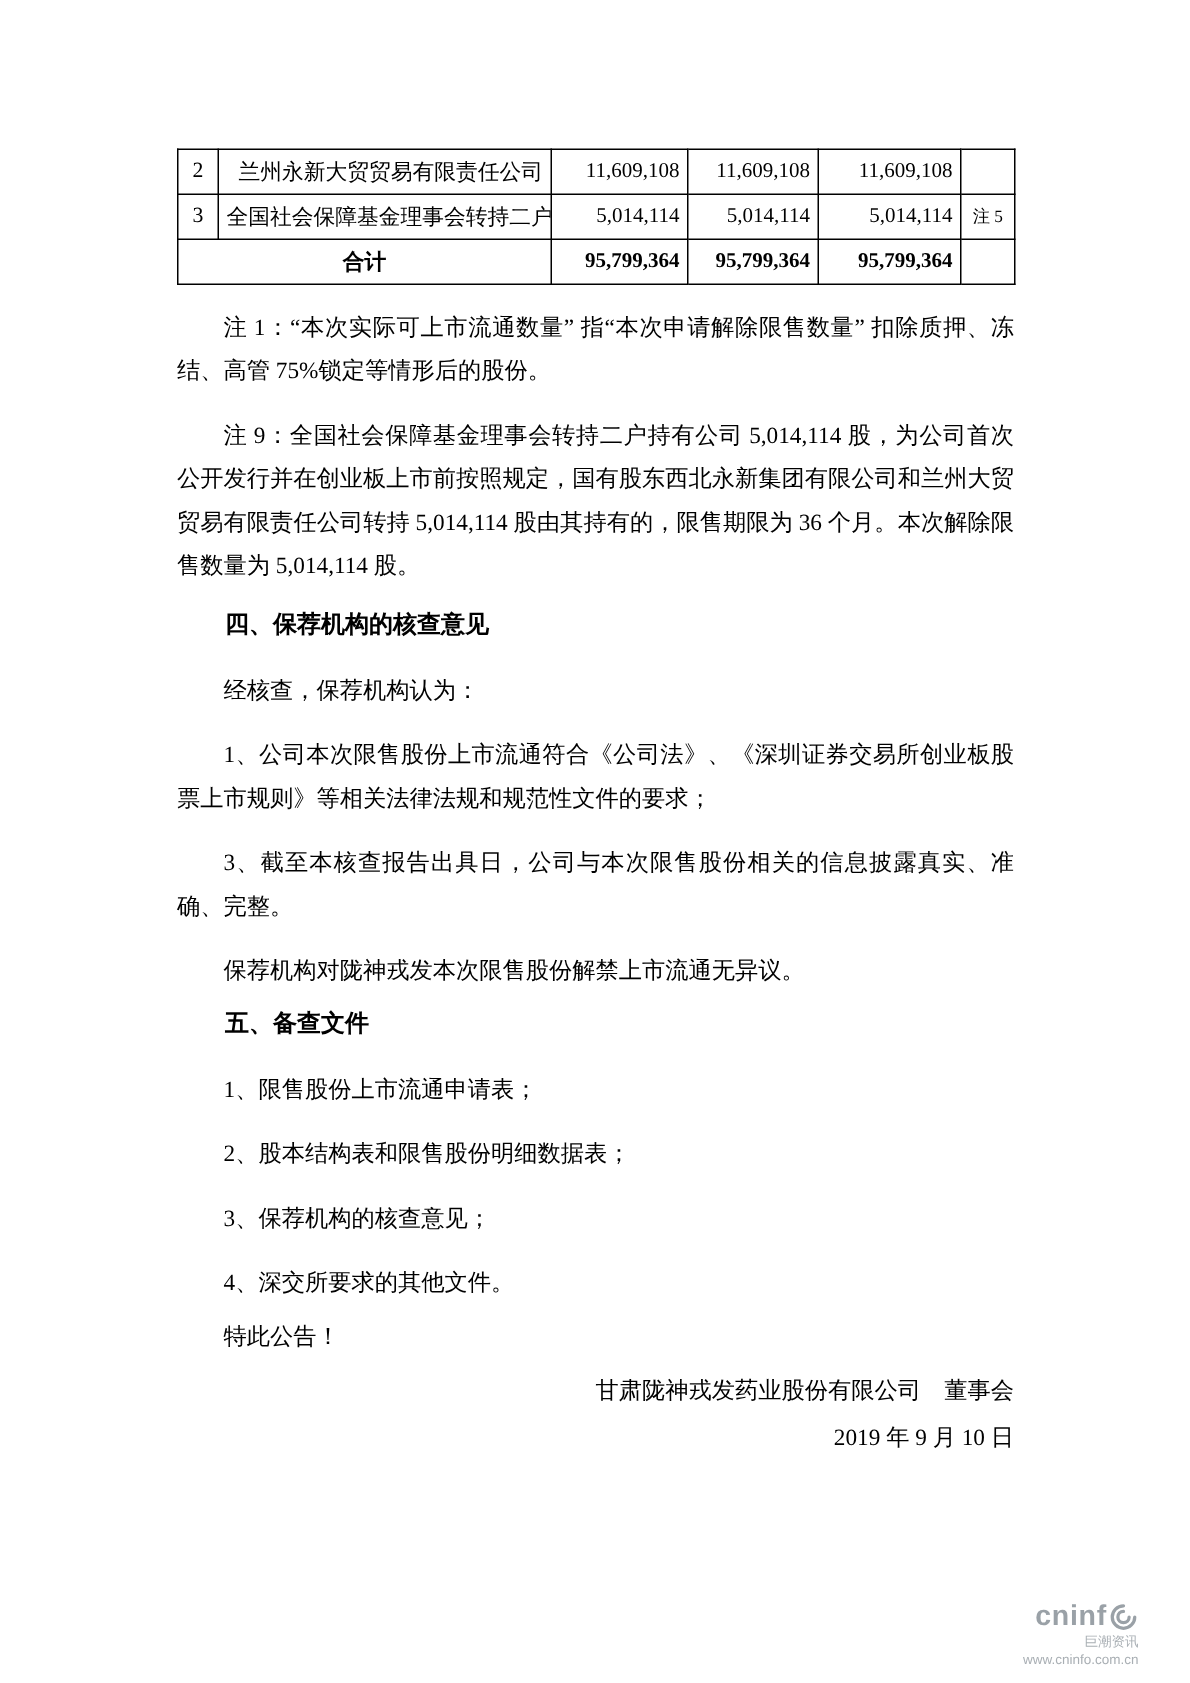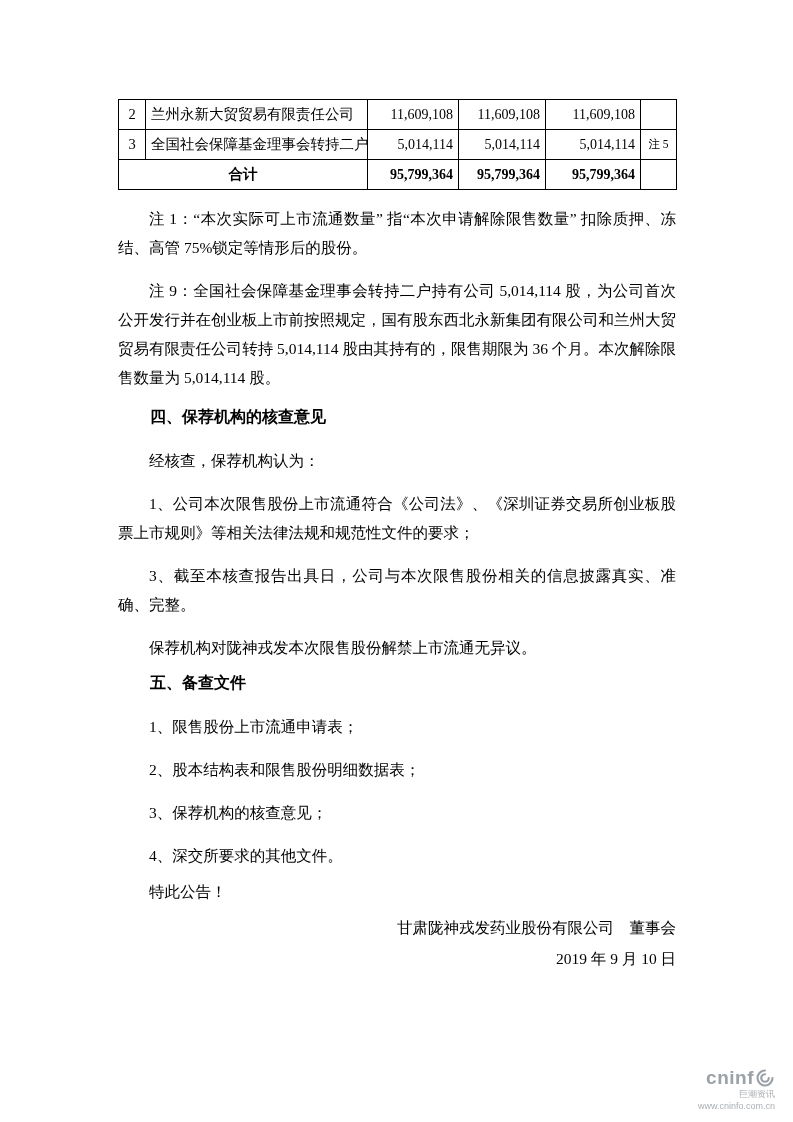--- a/index.html
+++ b/index.html
@@ -13,21 +13,21 @@
 
   table.share-table {
     border-collapse: collapse; table-layout: fixed; width: 558px;
     font-size: 14.5px; margin-bottom: 12px;
   }
   .share-table td {
     border: 1px solid #000; height: 29px; padding: 0 5px;
     overflow: hidden; white-space: nowrap;
   }
   td.c-no   { text-align: center; padding: 0; }
-  td.c-name { text-align: left; }
+  td.c-name { text-align: right; }
   td.c-num  { text-align: right; font-size: 14px; }
   td.c-note { text-align: center; font-size: 11.5px; padding: 0 1px; }
   tr.total-row td { font-weight: bold; }
   td.c-total { text-align: center; font-weight: bold; }
 
   .para {
     font-size: 15.5px; line-height: 29px; text-indent: 2em;
     margin: 14px 0 6px 0; text-align: justify;
   }
   .note-para { margin-bottom: 10px; }
@@ -35,21 +35,21 @@
     font-size: 16px; font-weight: bold; text-indent: 2em;
     line-height: 30px; margin: 6px 0 6px 0;
   }
   .s5-item { margin-bottom: 7px; }
   .closing { margin-top: 2px; }
 
   .sign { text-align: right; font-size: 15.5px; line-height: 31px; }
   .sign-company { margin-top: 6px; }
 
   .cninfo {
-    position: absolute; right: 18px; bottom: 10px; text-align: right;
+    position: absolute; right: 34px; bottom: 10px; text-align: right;
     font-family: "Liberation Sans", "DejaVu Sans", sans-serif;
     color: #9aa1a7;
   }
   .cninfo .row1 { display: flex; align-items: center; justify-content: flex-end; gap: 1px; }
   .cninfo .brand { font-size: 19px; font-weight: bold; letter-spacing: 0.5px; }
   .cninfo .cn  { font-size: 9px; color: #a9afb4; line-height: 11px; font-family: Liberation Serif, serif; }
   .cninfo .url { font-size: 9px; color: #a9afb4; line-height: 12px; }
 </style>
 </head>
 <body>

